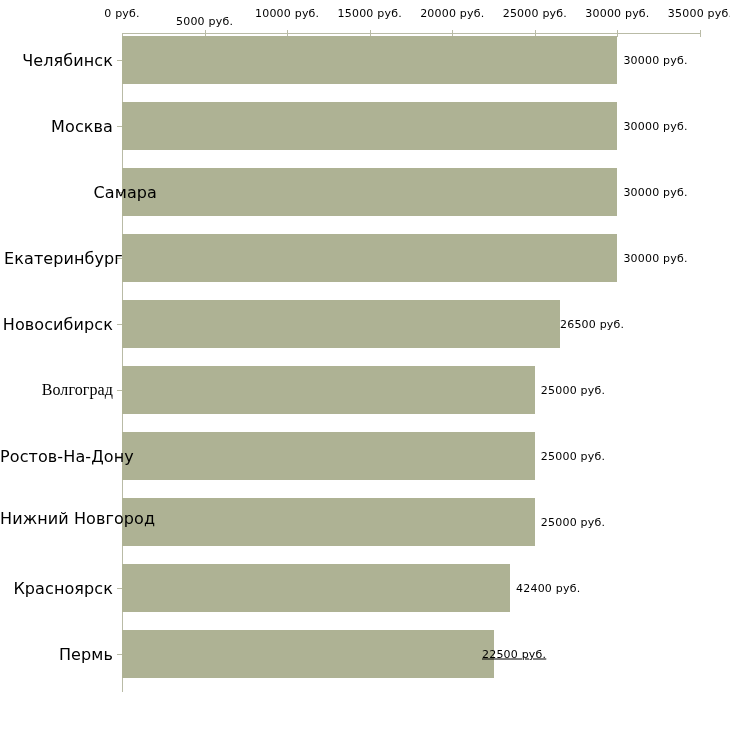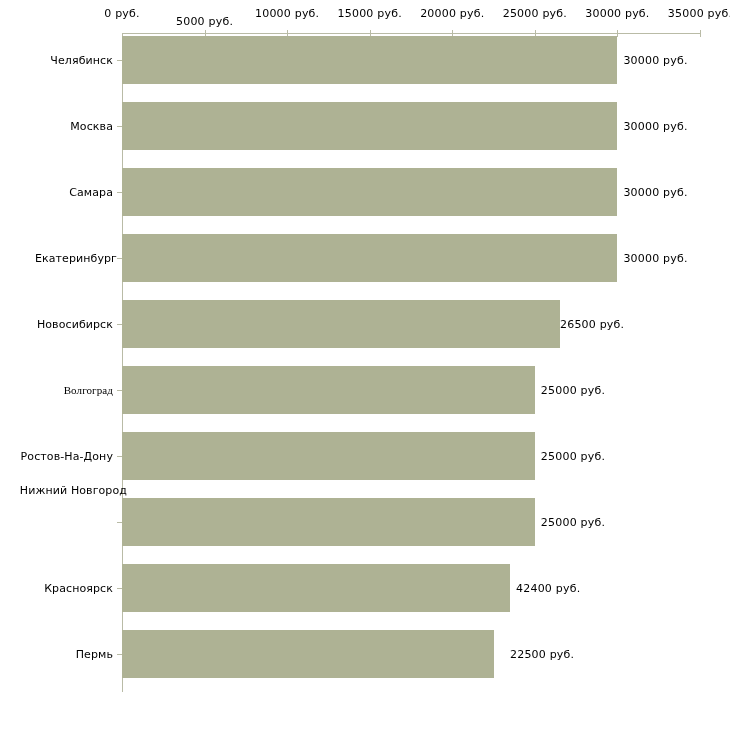--- a/index.html
+++ b/index.html
@@ -78,21 +78,21 @@
     left: 0;
     width: 730px;
   }
   .bar-rect {
     position: absolute;
     top: 0;
     height: 100%;
   }
   .cat-label {
     position: absolute;
-    font-size: 11px;
+    font-size: 16px;
     color: #000000;
     white-space: nowrap;
     text-align: right;
     transform: translateY(-50%);
     letter-spacing: 0.1px;
   }
   .val-label {
     position: absolute;
     font-size: 11px;
     color: #000000;
@@ -137,21 +137,21 @@
       <div class="bar-row" style="top: 102px; height: 48px;">
         <div class="bar-rect" style="left: 122px; width: 495.429px; background: rgb(174, 178, 148);"></div>
       </div>
       <div class="y-tick-mark" style="left: 117px; top: 126px;"></div>
       <div class="cat-label" style="top: 126px; left: 0px; width: 113px;">Москва</div>
       <div class="val-label" style="top: 126px; left: 623.429px;">30000 руб.</div>
       <div class="bar-row" style="top: 168px; height: 48px;">
         <div class="bar-rect" style="left: 122px; width: 495.429px; background: rgb(174, 178, 148);"></div>
       </div>
       <div class="y-tick-mark" style="left: 117px; top: 192px;"></div>
-      <div class="cat-label" style="top: 192px; left: 0px; width: 113px;">Самара</div>
+      <div class="cat-label" style="top: 192px; left: 0px; width: 113px; padding-left: 44px;">Самара</div>
       <div class="val-label" style="top: 192px; left: 623.429px;">30000 руб.</div>
       <div class="bar-row" style="top: 234px; height: 48px;">
         <div class="bar-rect" style="left: 122px; width: 495.429px; background: rgb(174, 178, 148);"></div>
       </div>
       <div class="y-tick-mark" style="left: 117px; top: 258px;"></div>
       <div class="cat-label" style="top: 258px; left: 4px; width: 113px;">Екатеринбург</div>
       <div class="val-label" style="top: 258px; left: 623.429px;">30000 руб.</div>
       <div class="bar-row" style="top: 300px; height: 48px;">
         <div class="bar-rect" style="left: 122px; width: 437.629px; background: rgb(174, 178, 148);"></div>
       </div>
@@ -167,29 +167,29 @@
       <div class="bar-row" style="top: 432px; height: 48px;">
         <div class="bar-rect" style="left: 122px; width: 412.857px; background: rgb(174, 178, 148);"></div>
       </div>
       <div class="y-tick-mark" style="left: 117px; top: 456px;"></div>
       <div class="cat-label" style="top: 456px; left: 0px; width: 113px;">Ростов-На-Дону</div>
       <div class="val-label" style="top: 456px; left: 540.857px;">25000 руб.</div>
       <div class="bar-row" style="top: 498px; height: 48px;">
         <div class="bar-rect" style="left: 122px; width: 412.857px; background: rgb(174, 178, 148);"></div>
       </div>
       <div class="y-tick-mark" style="left: 117px; top: 522px;"></div>
-      <div class="cat-label" style="top: 490px; left: 0px; width: 113px; margin-left: 14px;">Нижний Новгород</div>
+      <div class="cat-label" style="top: 518px; left: 0px; width: 113px;">Нижний Новгород</div>
       <div class="val-label" style="top: 522px; left: 540.857px;">25000 руб.</div>
       <div class="bar-row" style="top: 564px; height: 48px;">
         <div class="bar-rect" style="left: 122px; width: 388.086px; background: rgb(174, 178, 148);"></div>
       </div>
       <div class="y-tick-mark" style="left: 117px; top: 588px;"></div>
       <div class="cat-label" style="top: 588px; left: 0px; width: 113px;">Красноярск</div>
       <div class="val-label" style="top: 588px; left: 516.086px;">42400 руб.</div>
       <div class="bar-row" style="top: 630px; height: 48px;">
         <div class="bar-rect" style="left: 122px; width: 371.571px; background: rgb(174, 178, 148);"></div>
       </div>
       <div class="y-tick-mark" style="left: 117px; top: 654px;"></div>
       <div class="cat-label" style="top: 654px; left: 0px; width: 113px;">Пермь</div>
-      <div class="val-label" style="top: 654px; left: 510px;">22500 руб.</div>
+      <div class="val-label" style="top: 654px; left: 482px; text-decoration: underline;">22500 руб.</div>
     </div>
 
 </div>
 
 </body></html>

